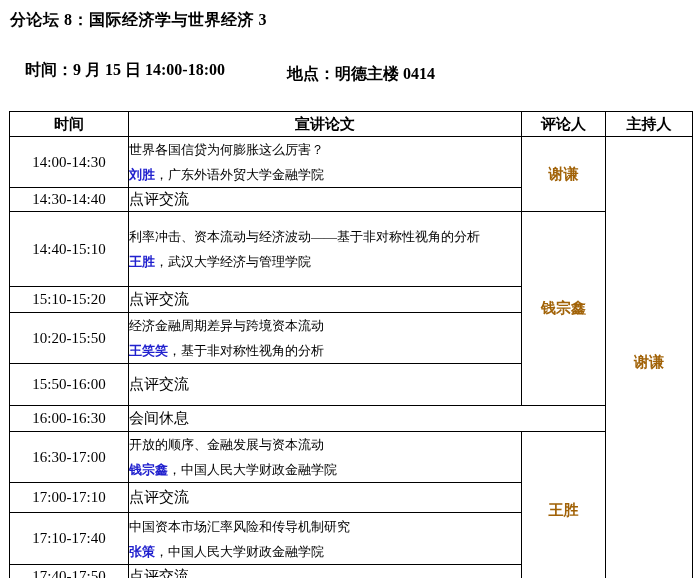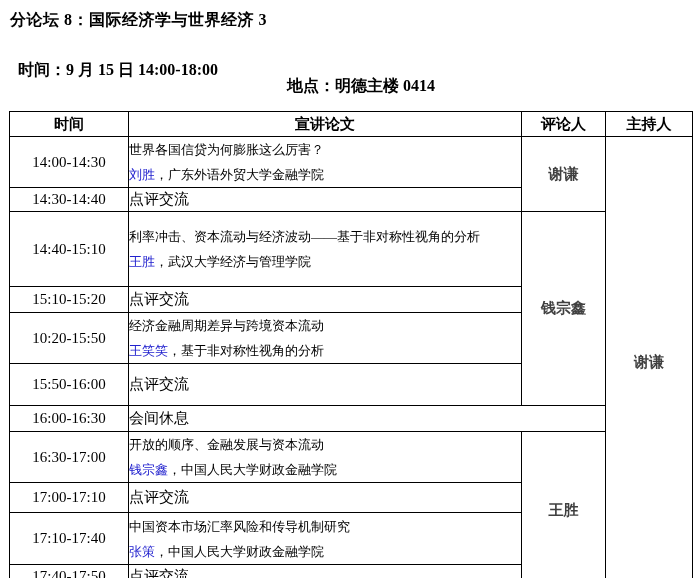--- a/index.html
+++ b/index.html
@@ -24,22 +24,22 @@
   }
   .info-line {
     position: absolute;
     left: 10px;
     top: 60px;
     width: 690px;
     font-size: 16px;
     font-weight: bold;
     white-space: nowrap;
   }
-  .info-time { position: absolute; left: 8px; top: 0; }
-  .info-loc  { position: absolute; left: 277px; top: 16px; }
+  .info-time { position: absolute; left: 15px; top: 0; }
+  .info-loc  { position: absolute; left: 277px; top: 4px; }
 
   table.schedule {
     position: absolute;
     left: 9px;
     top: 111px;
     width: 683px;
     border-collapse: collapse;
     table-layout: fixed;
     font-size: 15px;
   }
@@ -69,25 +69,25 @@
     font-size: 13px;
   }
   td.plain {
     text-align: left;
     padding: 0 6px 0 9px;
     font-size: 15px;
     margin-top: 45px;
   }
   .presenter-name {
     color: #2121CE;
-    font-weight: normal;
+    font-weight: bold;
   }
   td.name-cell {
     text-align: center;
-    color: #404040;
+    color: #a16207;
     font-weight: bold;
     font-size: 15px;
     margin-top: 12px;
   }
 </style>
 </head>
 <body>
 
 <div class="page-title">分论坛 8：国际经济学与世界经济 3</div>
 

